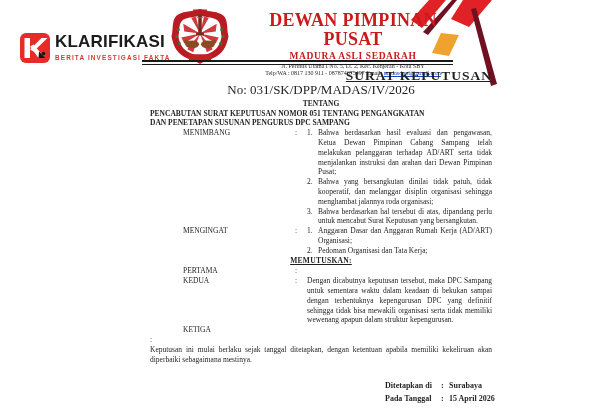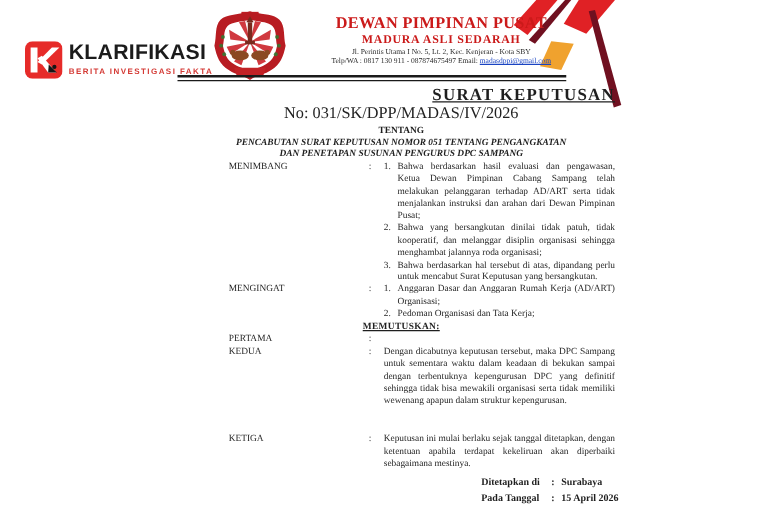--- a/index.html
+++ b/index.html
@@ -21,44 +21,44 @@
     font-size:17px; line-height:1.05; color:#1b1b1b; letter-spacing:0.2px;
   }
   .press-tagline {
     font-family:"Liberation Sans", sans-serif; font-weight:bold;
     font-size:6.4px; color:#d43a35; letter-spacing:1.15px; margin-top:3px;
   }
 
   
   .crest { position:absolute; left:167px; top:8px; width:66px; height:57px; }
   .lh-text { position:absolute; left:238px; top:11px; width:230px; text-align:center; }
-  .org-name { font-weight:bold; font-size:13px; line-height:1.05; color:#cb1a1a; letter-spacing:0.3px; }
+  .org-name { font-weight:bold; font-size:18px; line-height:1.05; color:#cb1a1a; letter-spacing:0.3px; }
   .org-subname { font-weight:bold; font-size:9.5px; color:#cb1a1a; margin-top:2px; letter-spacing:0.6px; }
   .org-address { font-size:6px; color:#2a2a2a; margin-top:2.5px; }
   .org-contact { font-size:6px; color:#2a2a2a; margin-top:1px; }
   .email { color:#1a44c2; text-decoration:underline; cursor:pointer; }
 
   .rule { position:absolute; left:142px; top:60px; width:311px; border-top:2.5px solid #1a1a1a; }
   .rule-thin { margin-top:1.5px; border-top:1px solid #1a1a1a; }
 
   
   .doc { position:absolute; left:150px; top:68px; width:342px; font-size:7.5px; line-height:9.8px; }
   .doc-title {
     text-align:right; font-weight:bold; font-size:13.5px; line-height:15px;
     text-decoration:underline; letter-spacing:1px;
   }
   .doc-number { text-align:center; font-size:13px; margin-top:2px; }
   .doc-tentang { text-align:center; font-weight:bold; margin-top:4px; }
-  .doc-subject { text-align:center; font-weight:bold;font-style:italic; }
+  .doc-subject { font-weight:bold; }
   .doc-memutuskan {
     text-align:center; font-weight:bold; text-decoration:underline;
     margin-top:0; margin-bottom:1px; letter-spacing:0.3px;
   }
   .row { display:flex; }
-  .row.gap-top { margin-top:21px; }
+  .row.gap-top { margin-top:0;flex-direction:column; }
   .row-label { flex:none; width:145px; padding-left:33px; }
   .row-colon { flex:none; width:12px; text-align:left; }
   .row-content { flex:1; text-align:justify; }
   .li { display:flex; }
   .li-num { flex:none; width:11px; }
   .li-text { flex:1; text-align:justify;font-family:Liberation Serif, serif; }
 
   
   .closing { position:absolute; left:385px; top:381px; font-size:8px; font-weight:bold; }
   .cl-row { display:flex; margin-bottom:3.5px; }
@@ -193,21 +193,21 @@
 
     <div class="row">
       <div class="row-label">KEDUA</div>
       <div class="row-colon">:</div>
       <div class="row-content">Dengan dicabutnya keputusan tersebut, maka DPC Sampang untuk sementara waktu dalam keadaan di bekukan sampai dengan terbentuknya kepengurusan DPC yang definitif sehingga tidak bisa mewakili organisasi serta tidak memiliki wewenang apapun dalam struktur kepengurusan.</div>
     </div>
 
     <div class="row gap-top">
       <div class="row-label">KETIGA</div>
       <div class="row-colon">:</div>
-      <div class="row-content">Keputusan ini mulai berlaku sejak tanggal ditetapkan, dengan ketentuan apabila terdapat kekeliruan akan diperbaiki sebagaimana mestinya.</div>
+      <div class="row-content">Keputusan ini mulai berlaku sejak tanggal ditetapkan, dengan ketentuan apabila memiliki kekeliruan akan diperbaiki sebagaimana mestinya.</div>
     </div>
   </div>
 
   <div class="closing">
     <div class="cl-row">
       <span class="cl-label">Ditetapkan di</span>
       <span class="cl-colon">:</span>
       <span>Surabaya</span>
     </div>
     <div class="cl-row">

